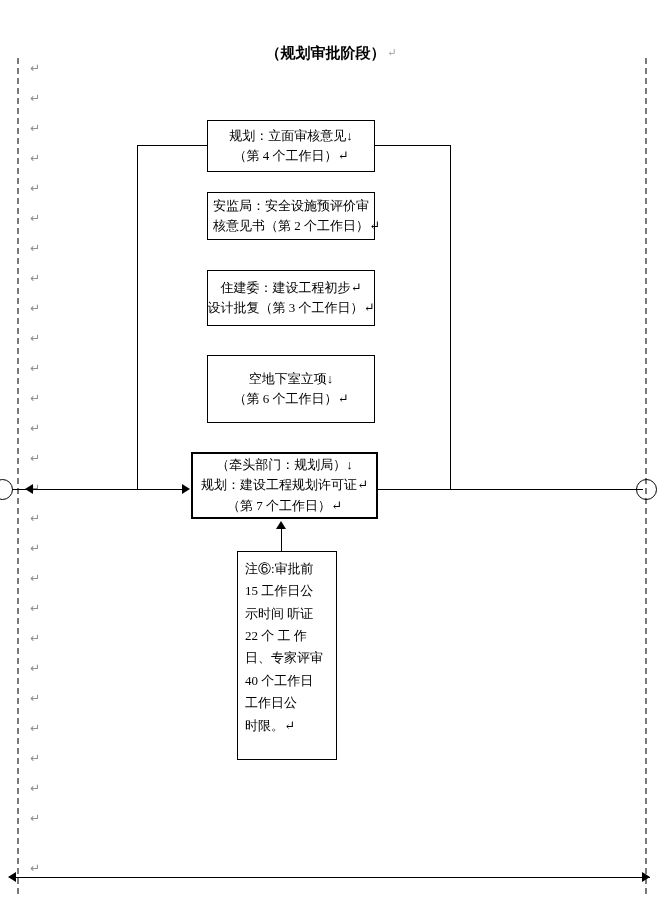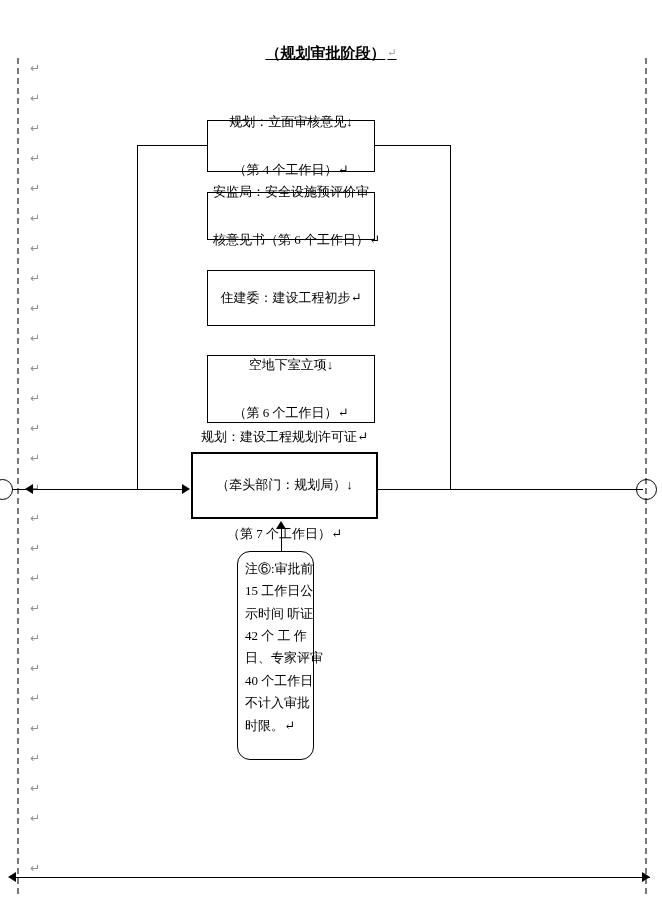--- a/index.html
+++ b/index.html
@@ -36,21 +36,20 @@
     position: absolute;
     left: 0;
     top: 44px;
     width: 662px;
     text-align: center;
     font-family: "Liberation Serif", "DejaVu Serif", serif;
     font-weight: bold;
     font-size: 15px;
     color: #000;
     white-space: nowrap;
-    text-decoration: underline;
   }
   .pilcrow-inline {
     font-size: 11px;
     color: #9a9a9a;
     font-weight: normal;
     padding-left: 2px;
     vertical-align: 2px;
   }
 
   
@@ -80,21 +79,20 @@
     background: #ffffff;
     display: flex;
     flex-direction: column;
     align-items: center;
     justify-content: center;
     font-family: "Liberation Serif", "DejaVu Serif", serif;
     font-size: 13px;
     color: #000;
     line-height: 1.55;
     z-index: 4;
-    gap: 28px;
   }
   .box.thick { border: 2px solid #000; }
   .box .ln { white-space: nowrap; }
 
   
   .note-box {
     position: absolute;
     box-sizing: border-box;
     border: 1px solid #000;
     background: #ffffff;
@@ -238,43 +236,44 @@
   <div class="arrow-l" style="left:8px; top:872px;"></div>
   <div class="arrow-r" style="left:642px; top:872px;"></div>
 
   <div class="box" style="left:207px; top:120px; width:168px; height:52px;">
     <div class="ln">规划：立面审核意见↓</div>
     <div class="ln">（第 4 个工作日）↵</div>
   </div>
 
   <div class="box" style="left:207px; top:192px; width:168px; height:48px; align-items:flex-start; padding-left:5px;text-align:center;">
     <div class="ln">安监局：安全设施预评价审</div>
-    <div class="ln">核意见书（第 6 个工作日）↵</div>
+    <div class="ln">核意见书（第 2 个工作日）↵</div>
   </div>
 
   <div class="box" style="left:207px; top:270px; width:168px; height:56px;">
     <div class="ln">住建委：建设工程初步↵</div>
+    <div class="ln">设计批复（第 3 个工作日）↵</div>
   </div>
 
   <div class="box" style="left:207px; top:355px; width:168px; height:68px;">
     <div class="ln">空地下室立项↓</div>
     <div class="ln">（第 6 个工作日）↵</div>
   </div>
 
   <div class="box thick" style="left:191px; top:452px; width:187px; height:67px;">
+    <div class="ln">（牵头部门：规划局）↓</div>
     <div class="ln">规划：建设工程规划许可证↵</div>
-    <div class="ln">（牵头部门：规划局）↓</div>
     <div class="ln">（第 7 个工作日）↵</div>
   </div>
 
-  <div class="note-box" style="left:237px; top:551px; width:77px; height:209px;border-radius:13px;">
+  <div class="note-box" style="left:237px; top:551px; width:100px; height:209px;">
     <div class="nline nospread">注⑥:审批前</div>
     <div class="nline nospread">15  工作日公</div>
     <div class="nline nospread">示时间 听证</div>
-    <div class="nline nospread">42  个  工  作</div>
+    <div class="nline nospread">22  个  工  作</div>
     <div class="nline nospread">日、专家评审</div>
     <div class="nline nospread">40  个工作日</div>
-    <div class="nline nospread">不计入审批</div>
+    <div class="nline nospread">工作日公</div>
     <div class="nline nospread">时限。↵</div>
   </div>
 
 
 </div>
 
 </body></html>

